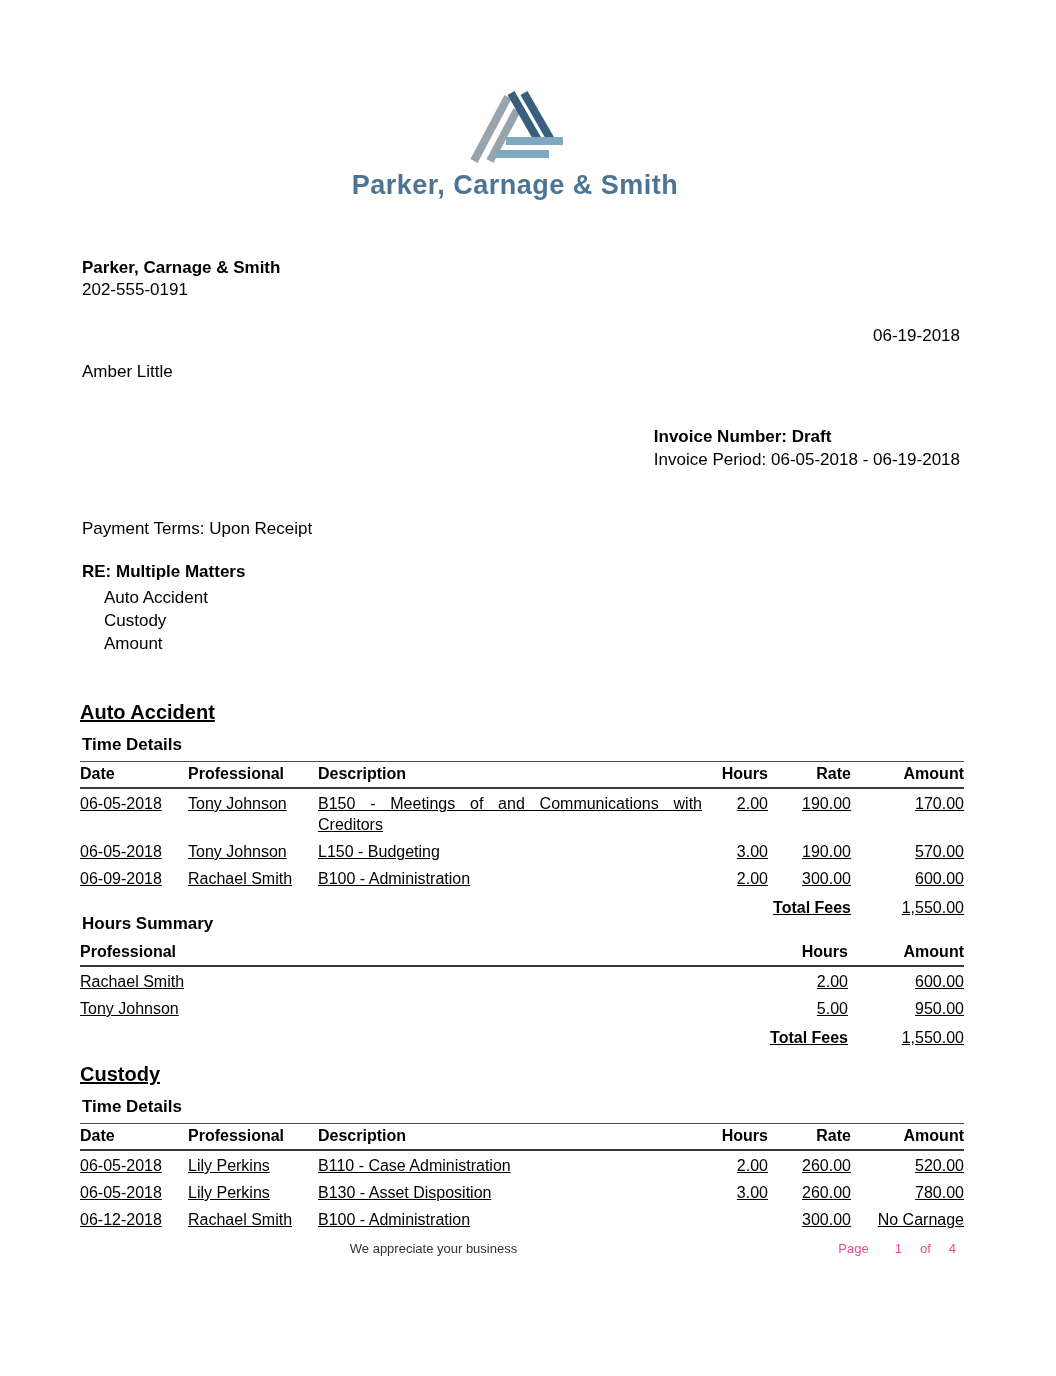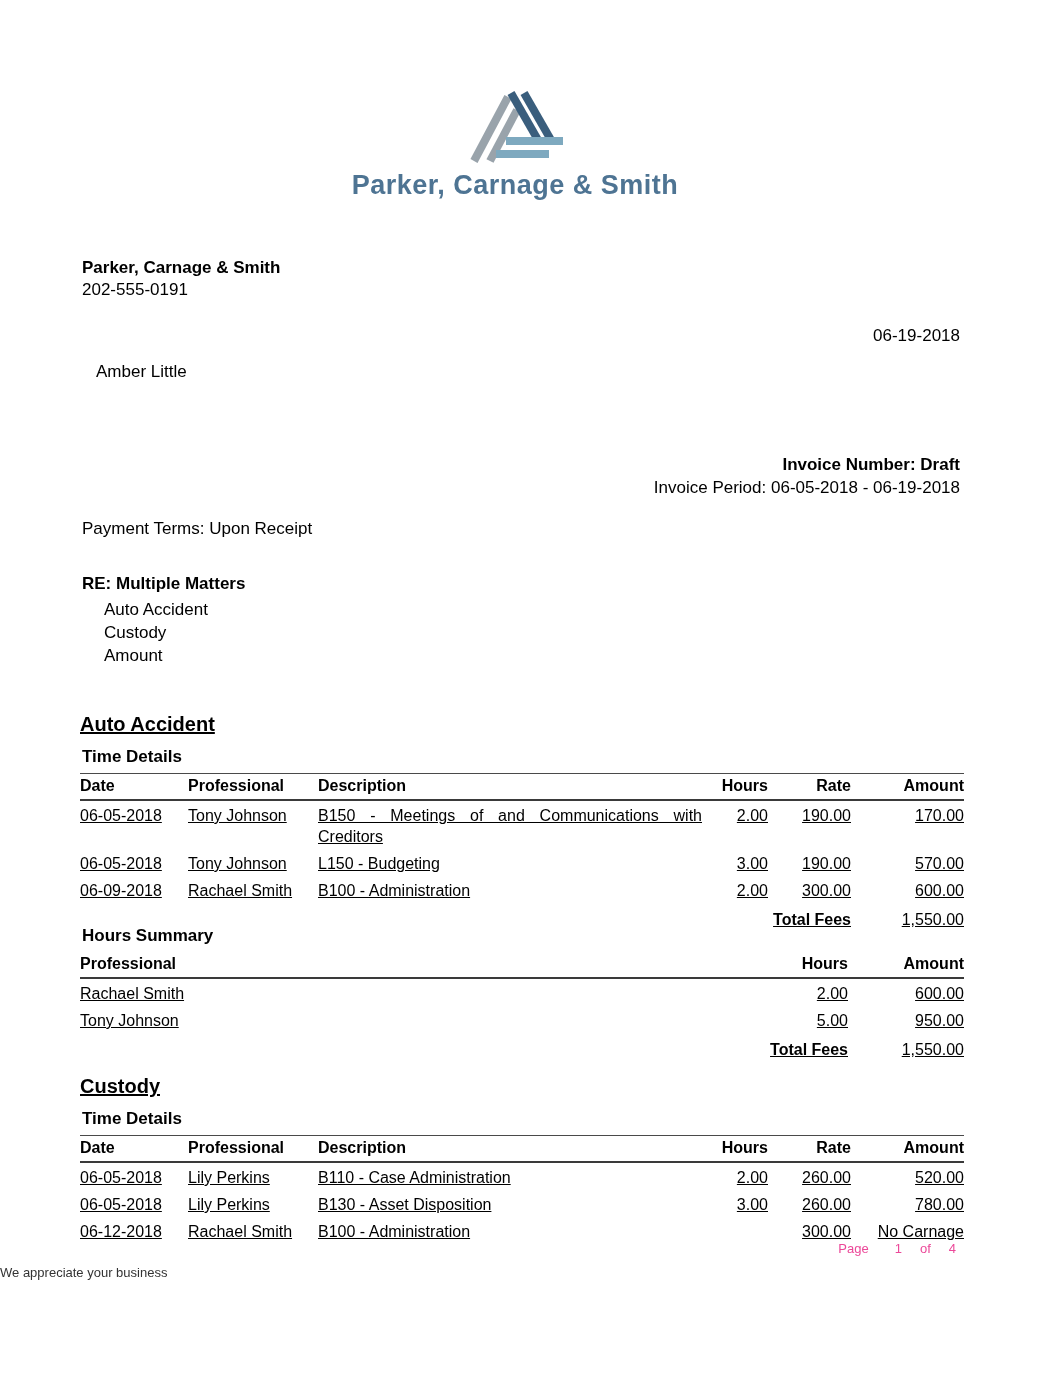--- a/index.html
+++ b/index.html
@@ -17,52 +17,52 @@
 
   
   .logo-block { top:90px; left:0; width:1030px; text-align:center; z-index:2; }
   .logo-mark { display:block; margin:0 auto; }
   .logo-name { margin-top:6px; font-size:27px; font-weight:600; letter-spacing:0.5px; color:#4e7493; }
 
   
   .from-block { left:82px; top:257px; font-size:17px; line-height:22px; }
   .from-name { font-weight:bold; }
   .date-line { right:96px; top:326px; font-size:17px;text-align:center; }
-  .client-line { left:96px; top:362px; font-size:17px; }
-  .invoice-meta { right:96px; top:425px; text-align:right; font-size:17px; line-height:23px;margin-top:28px; }
+  .client-line { left:82px; top:362px; font-size:17px; }
+  .invoice-meta { right:96px; top:425px; font-size:17px; line-height:23px; }
   .invoice-number { font-weight:bold; }
   .payment-terms { left:82px; top:519px; font-size:17px; }
   .re-block { left:82px; top:560px; font-size:17px; line-height:23px; }
   .re-title { font-weight:bold; margin-bottom:3px; }
   .re-item { margin-left:22px; }
 
   
   .watermark {
     left:330px; top:568px;
     font-size:108px; font-weight:bold; letter-spacing:6px;
     color:#cbcbcb; z-index:1; line-height:1;
   }
 
   
   .section-title { font-size:20px; font-weight:bold; text-decoration:underline; text-decoration-thickness:2px; }
   .sub-title { font-size:17px; font-weight:bold; }
-  .z2 { z-index:2;margin-top:12px; }
+  .z2 { z-index:2; }
 
   table { border-collapse:collapse; table-layout:fixed; width:884px; font-size:16px; }
   th { text-align:left; font-weight:bold; padding:3px 0 4px 0;
        border-top:1px solid #4a4a4a; border-bottom:2px solid #3a3a3a; }
   table.no-top th { border-top:none; }
   td { vertical-align:top; padding:4px 0 2px 0; line-height:21px;text-decoration:underline; }
   .r { text-align:right; }
   .just { text-align:justify; }
   .total-label { font-weight:bold; text-align:right; padding-top:6px; }
   .total-amt { text-align:right; padding-top:6px; }
 
   
-  .footer-msg { left:0; top:1241px; width:867px; font-size:13px; color:#333;margin-top:24px; }
+  .footer-msg { left:0; top:1241px; width:867px; text-align:center; font-size:13px; color:#333; }
   .footer-page { right:100px; top:1241px; font-size:13px; color:#ec4899; }
   .footer-page span { display:inline-block; }
   .gap1 { margin-right:26px; } .gap2 { margin-right:18px; } .gap3 { margin-right:18px; }
 </style>
 </head>
 <body>
 
 <div class="page">
 
 

